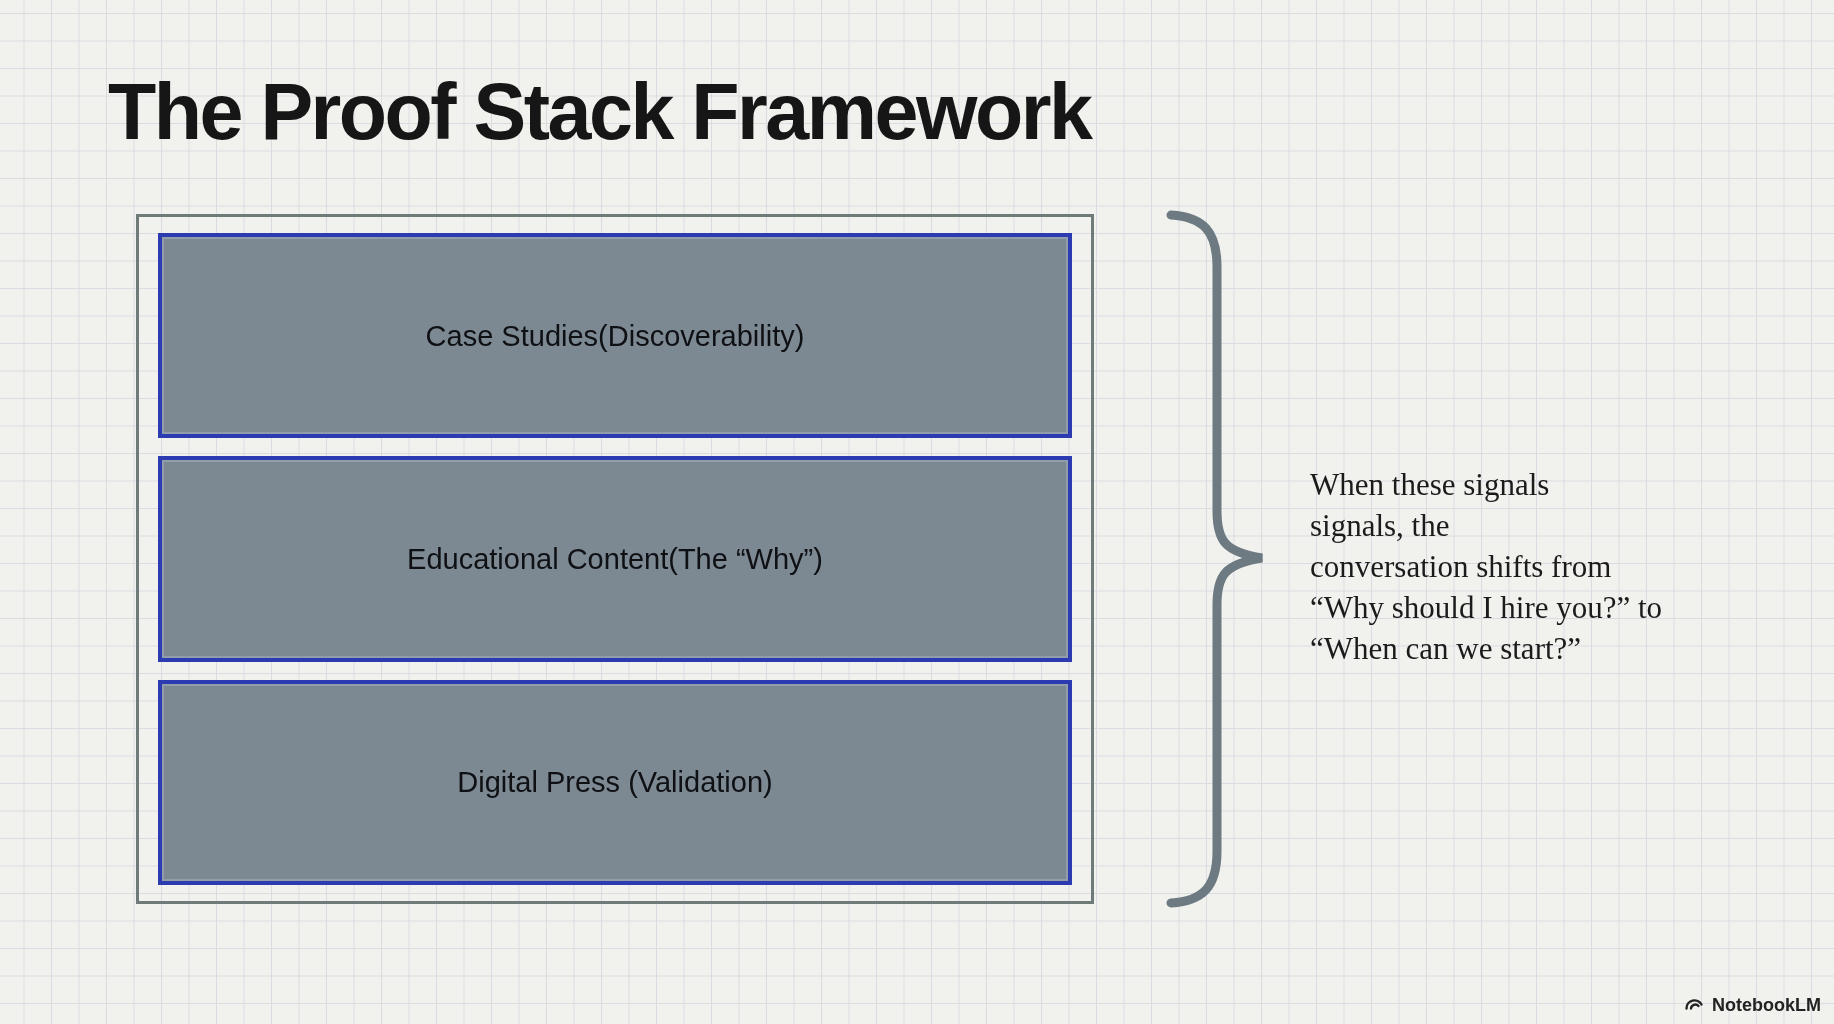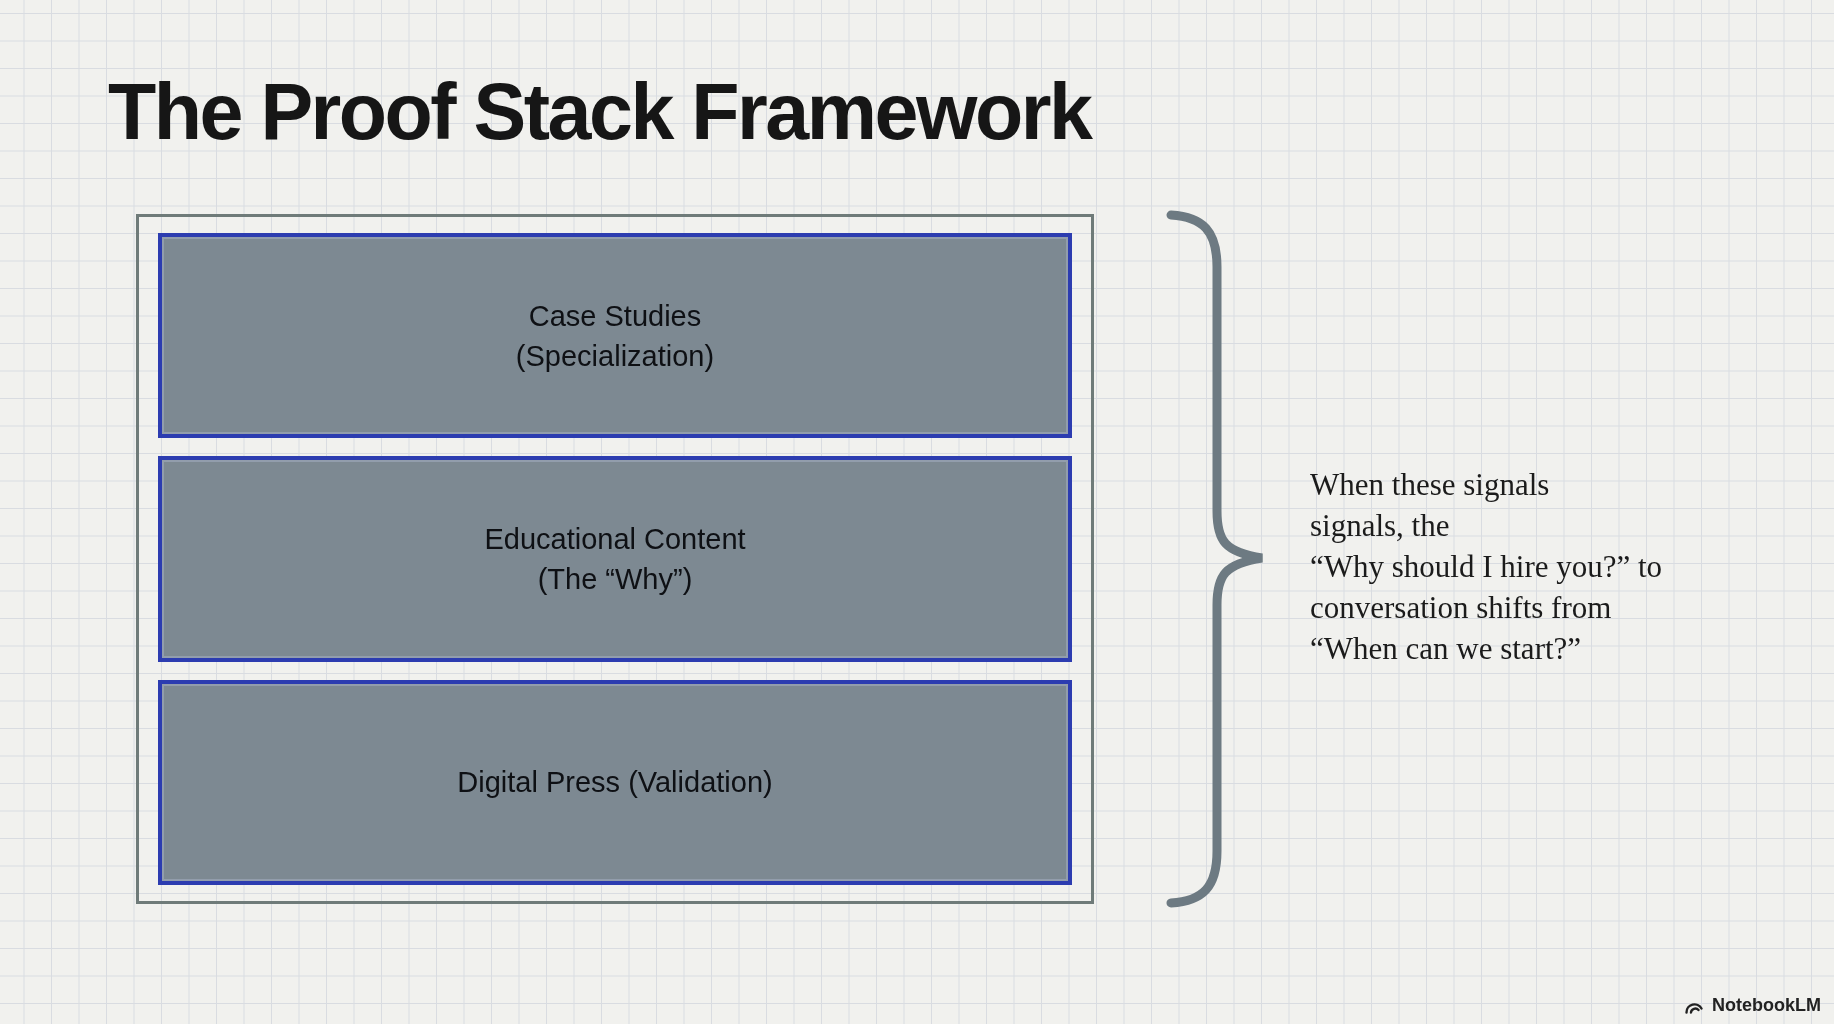--- a/index.html
+++ b/index.html
@@ -46,21 +46,21 @@
     flex-direction:column;
     gap:18px;
     padding:16px 19px;
   }
   .stack-box{
     flex:1;
     background:var(--box_fill);
     border:4px solid var(--box_border);
     box-shadow:inset 0 0 0 2px rgba(200,210,240,0.28);
     display:flex;
-    flex-direction:column;
+    flex-direction:row;
     align-items:center;
     justify-content:center;
     text-align:center;
     font-size:29px;
     line-height:40px;
     color:var(--box_text);
   }
   .brace{
     position:absolute;
     left:1165px;top:209px;
@@ -71,39 +71,39 @@
     width:430px;
     font-family:"Liberation Serif",serif;
     font-size:31px;
     line-height:41px;
     color:var(--annotation_text);
   }
   .watermark{
     position:absolute;
     right:13px;bottom:8px;
     display:flex;
-    align-items:flex-end;
+    align-items:flex-start;
     gap:7px;
     font-size:18px;
     font-weight:600;
     color:var(--watermark_text);
   }
   .watermark svg{display:block;}
 </style>
 </head>
 <body>
 
 <div class="canvas">
 
   <div class="title">The Proof Stack Framework</div>
 
   <div class="frame">
     <div class="stack-box">
       <span class="box-line">Case Studies</span>
-      <span class="box-line">(Specialization)</span>
+      <span class="box-line">(Discoverability)</span>
     </div>
     <div class="stack-box">
       <span class="box-line">Educational Content</span>
       <span class="box-line">(The “Why”)</span>
     </div>
     <div class="stack-box">
       <span class="box-line">Digital Press (Validation)</span>
 
     </div>
   </div>
@@ -114,22 +114,22 @@
              L 52,302
              C 52,332 60,343 97,349
              C 60,355 52,366 52,396
              L 52,642
              C 52,678 38,692 6,694" fill="none" stroke="#6d7a82" stroke-width="9" stroke-linecap="round"></path>
   </svg>
 
   <div class="annotation">
     <div class="ann-line">When these signals</div>
     <div class="ann-line">signals, the</div>
+    <div class="ann-line">conversation shifts from</div>
     <div class="ann-line">“Why should I hire you?” to</div>
-    <div class="ann-line">conversation shifts from</div>
     <div class="ann-line">“When can we start?”</div>
   </div>
 
   <div class="watermark">
     <svg width="21" height="17" viewBox="0 0 21 17">
       <path d="M2.5 13.5 A8 8 0 0 1 17.5 9.5" fill="none" stroke="#222222" stroke-width="2.4" stroke-linecap="round"></path>
       <path d="M7 13.5 A4.3 4.3 0 0 1 14.5 11" fill="none" stroke="#222222" stroke-width="2.4" stroke-linecap="round"></path>
     </svg>
     <span>NotebookLM</span>
   </div>

